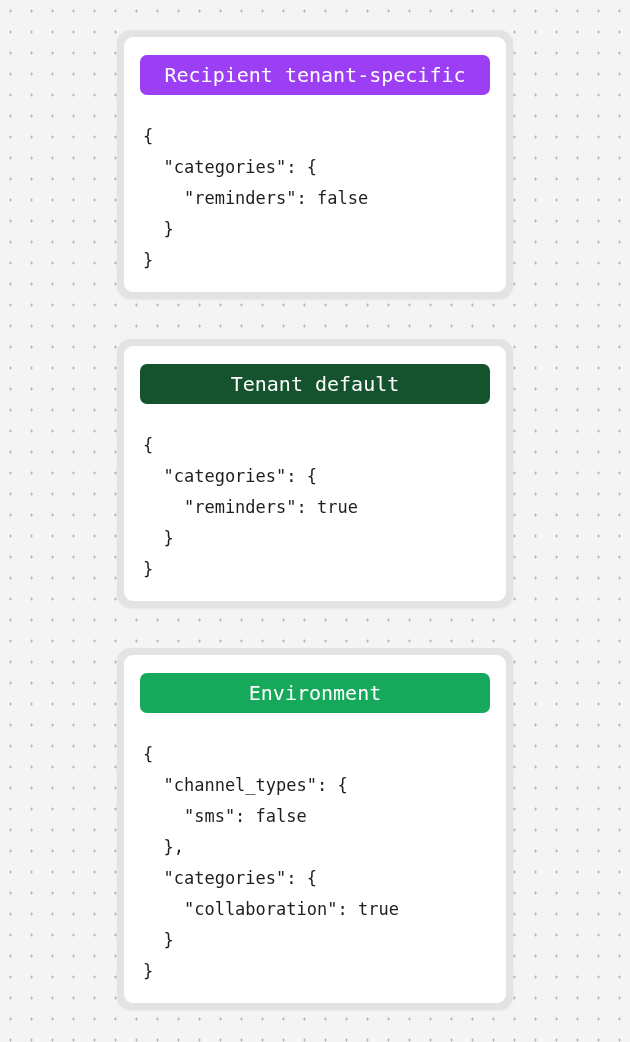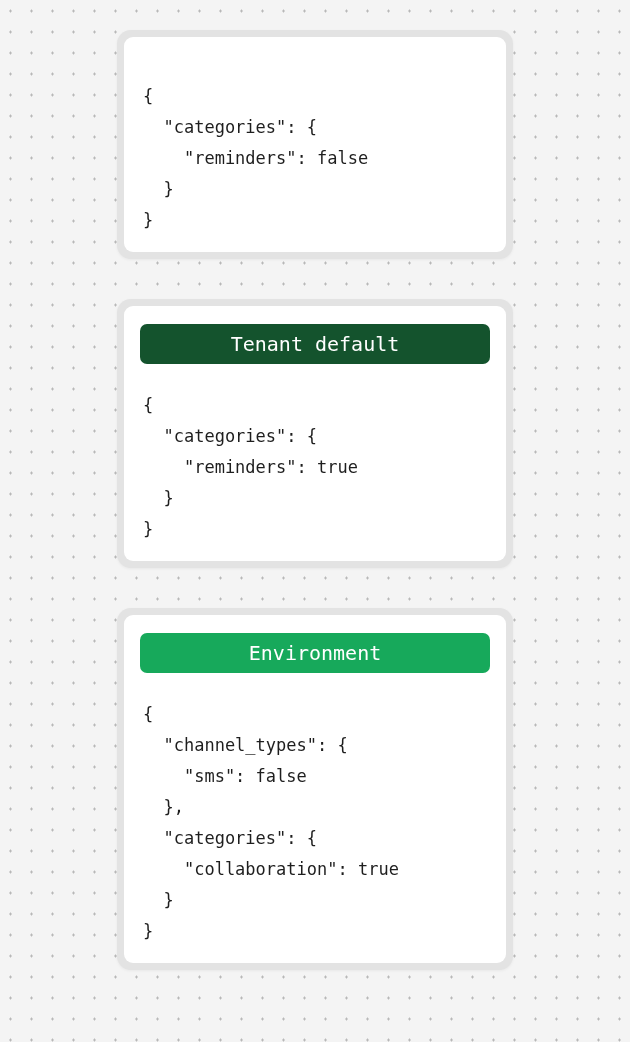--- a/index.html
+++ b/index.html
@@ -57,20 +57,21 @@
     white-space: pre;
   }
 </style>
 </head>
 <body>
 
 <div class="canvas">
 
   <div class="card">
     <div class="card-inner">
+      <div class="badge" style="background: rgb(156, 63, 244);">Recipient tenant-specific</div>
       <pre class="code">{
   "categories": {
     "reminders": false
   }
 }</pre>
     </div>
   </div>
 
   <div class="card">
     <div class="card-inner">

